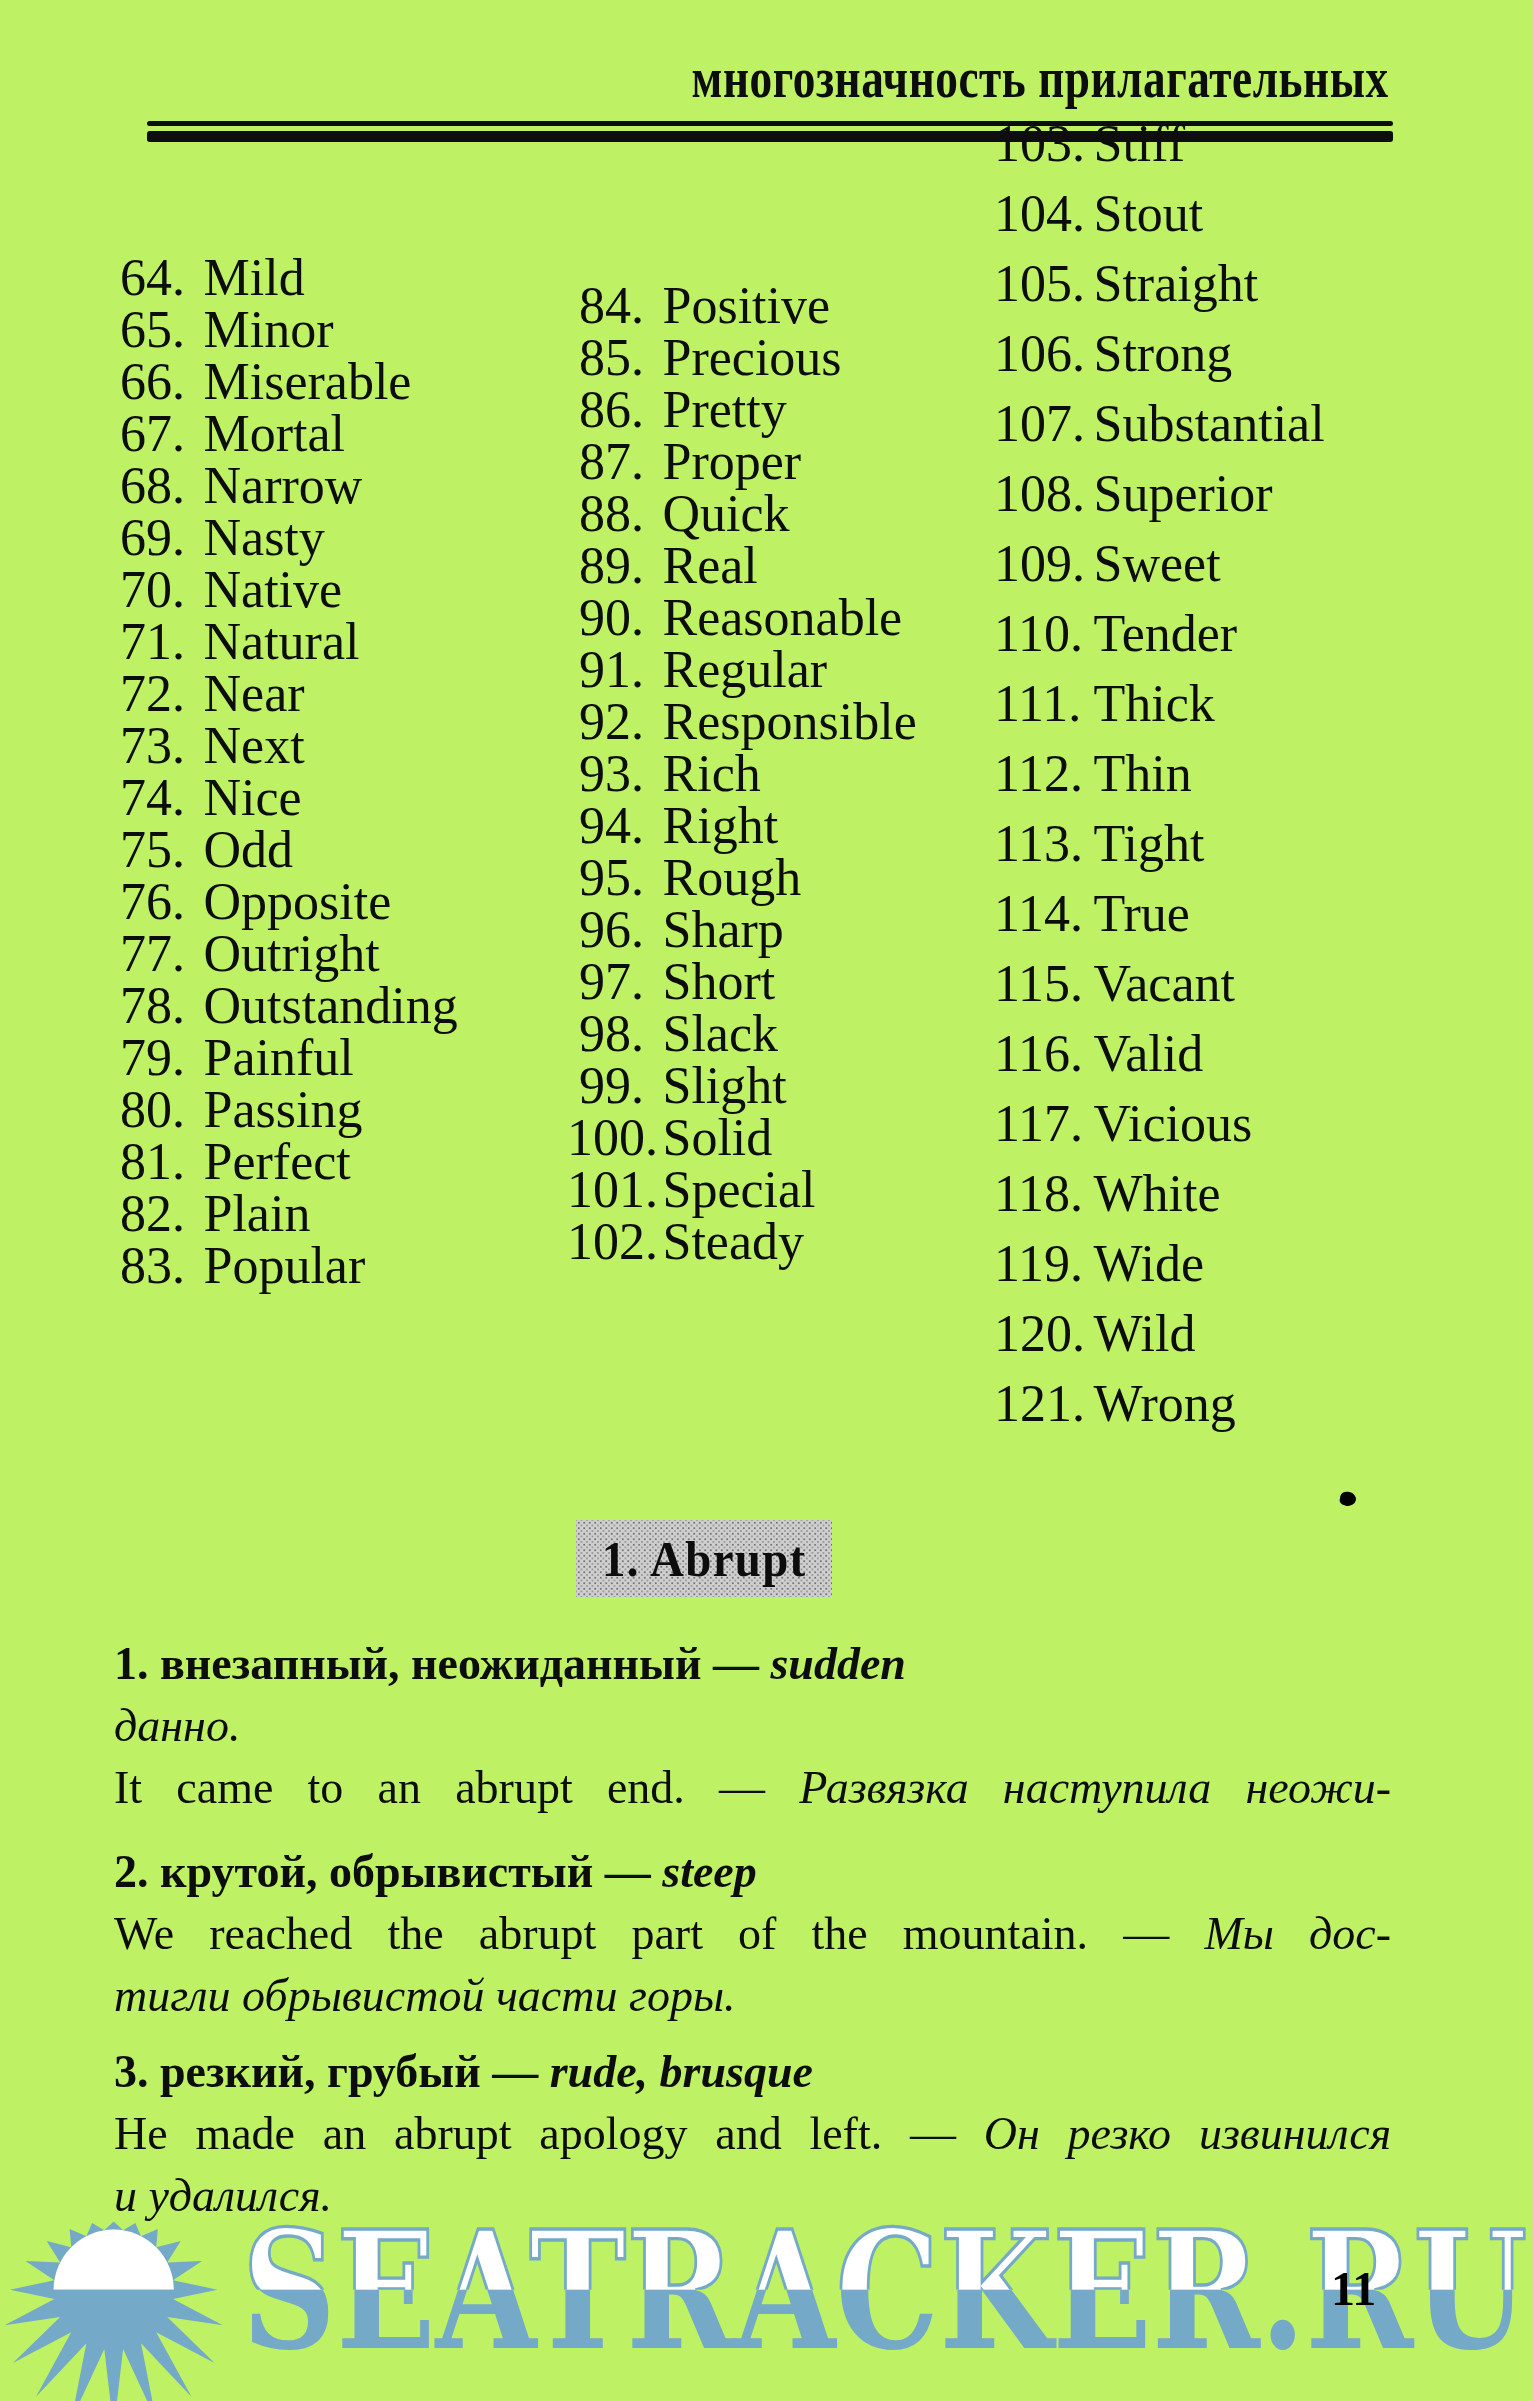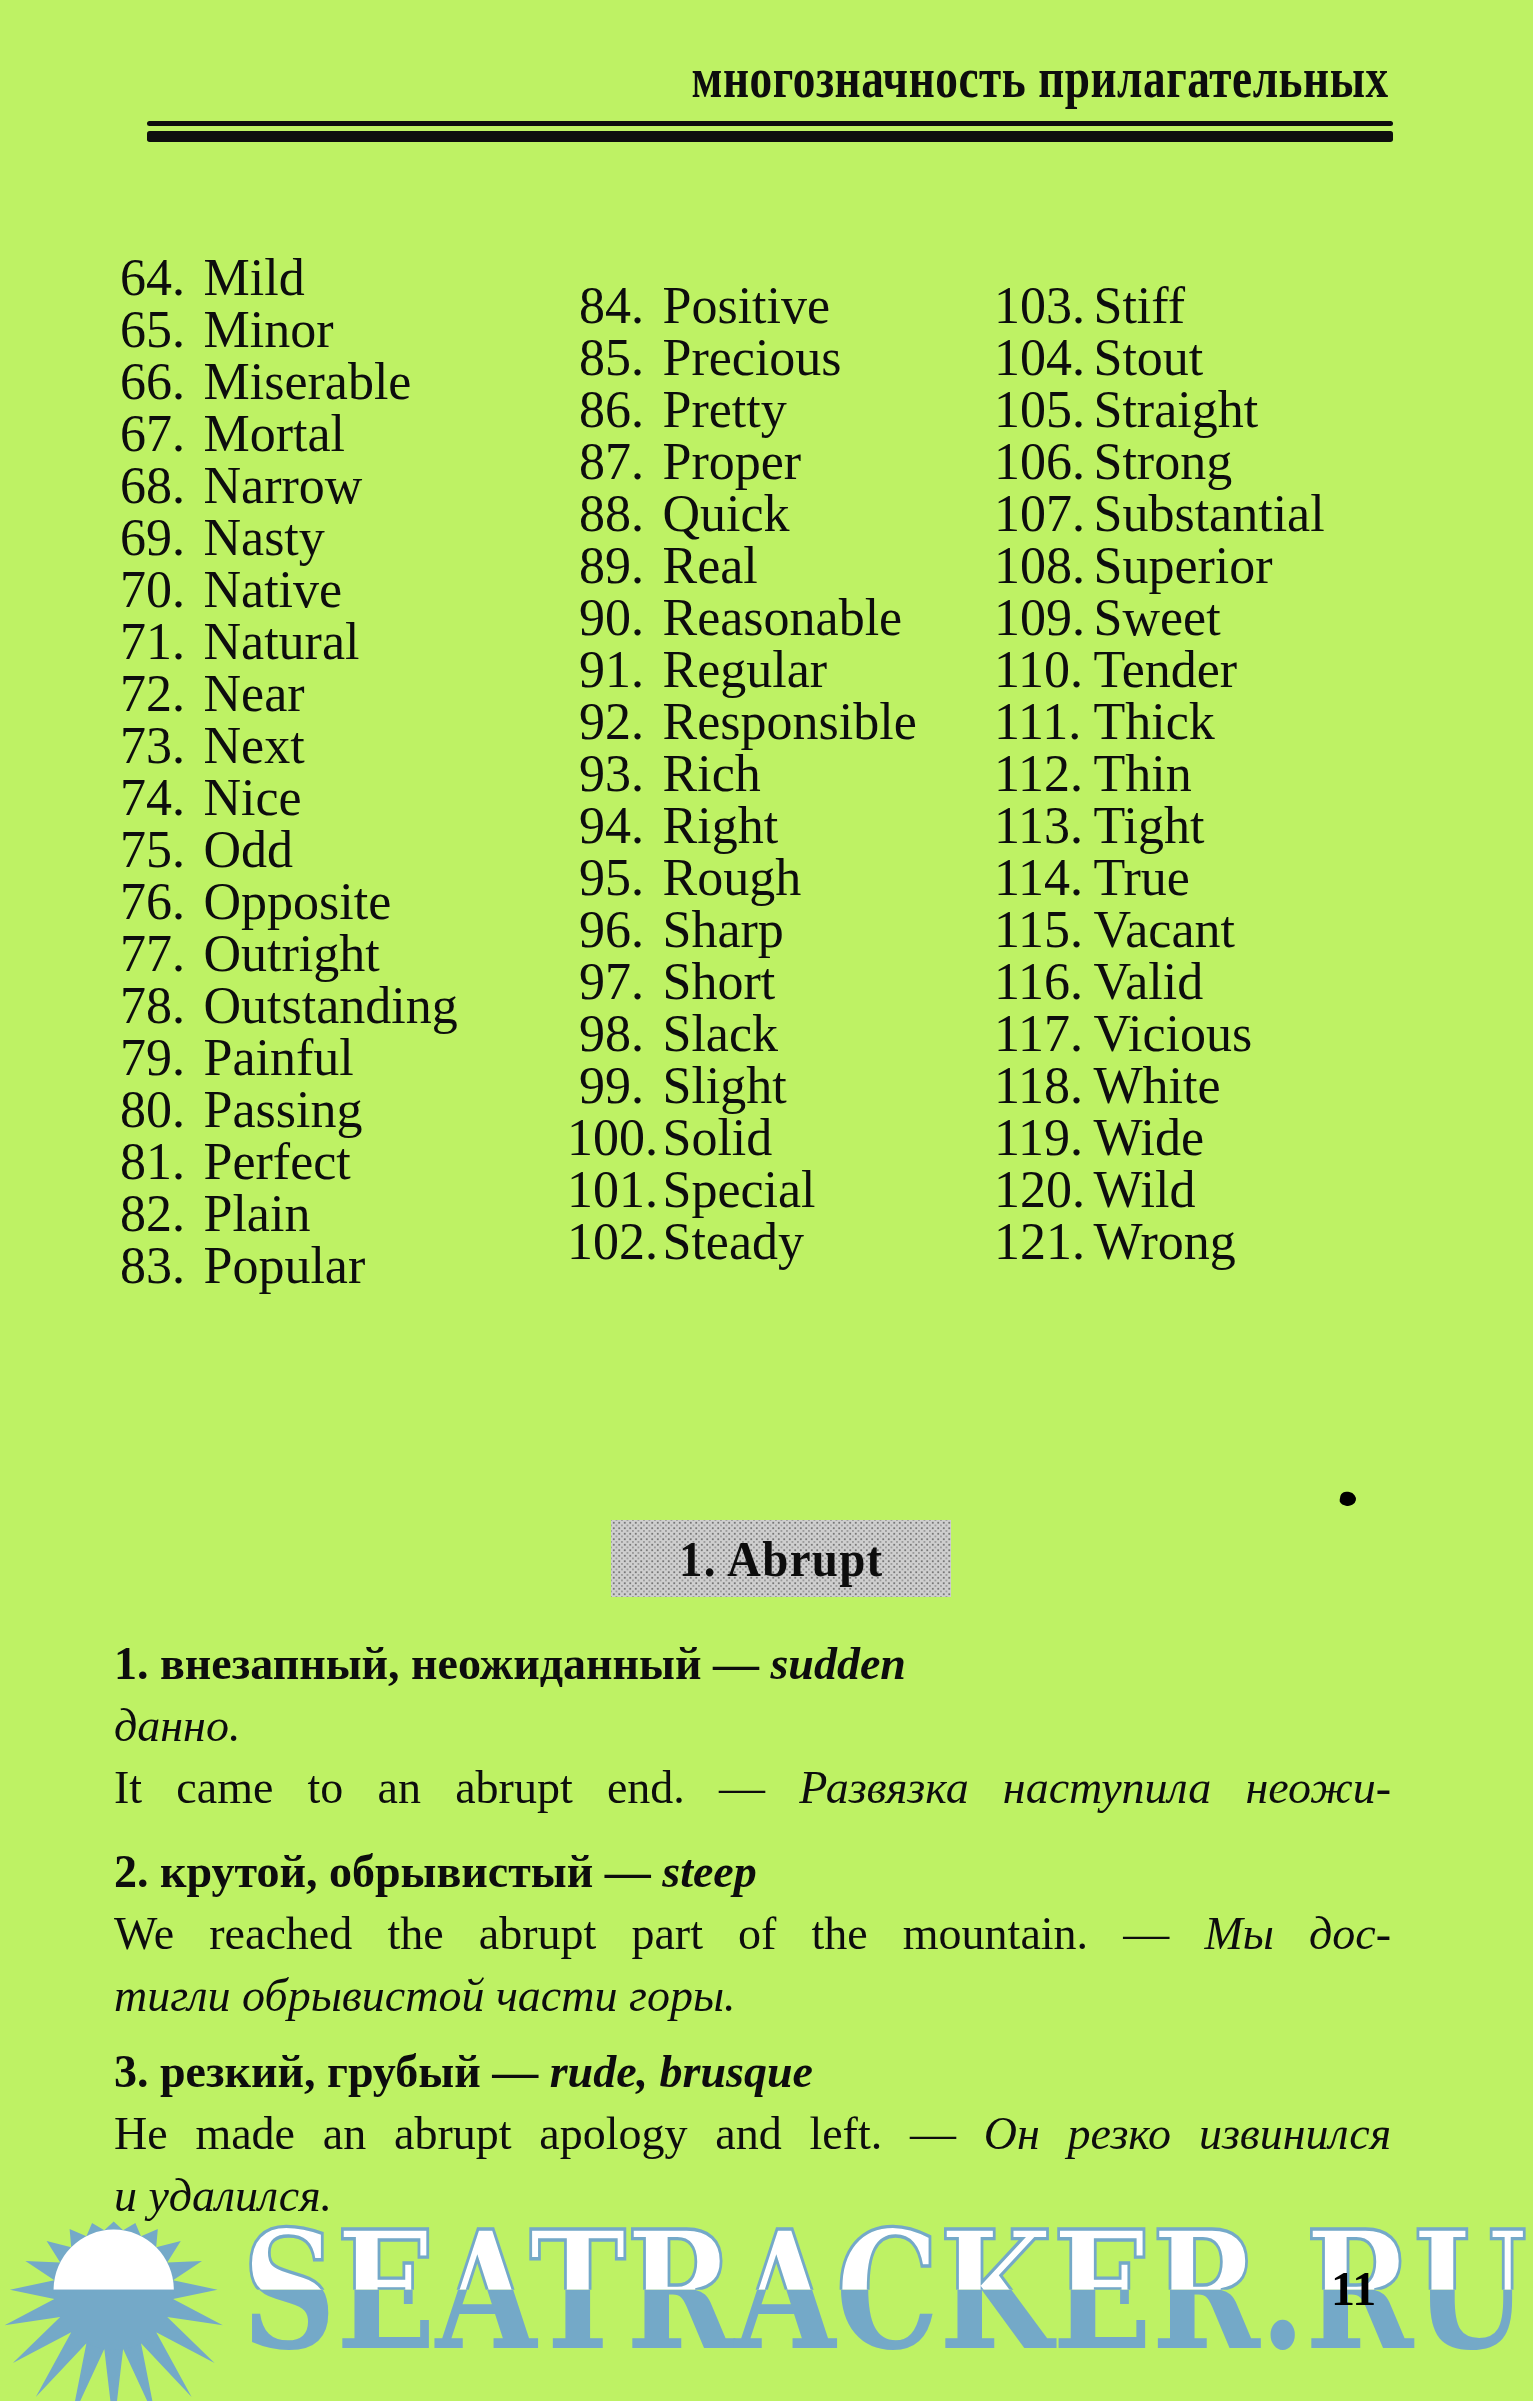--- a/index.html
+++ b/index.html
@@ -19,26 +19,26 @@
 
   
   .col{position:absolute;display:flex;flex-direction:column;justify-content:center;
        font-size:52px;line-height:1;}
   .col .row{display:flex;align-items:baseline;white-space:nowrap;}
   .col .num{text-align:right;margin-right:18.5px;flex:0 0 auto;}
   #col1{left:103px;top:160px;height:1224px;}
   #col1 .num{width:82px;}
   #col2{left:567px;top:164px;height:1220px;}
   #col2 .num{width:77px;}
-  #col3{left:994px;top:163px;height:1221px;}
+  #col3{left:994px;top:163px;height:1221px;gap:18px;}
   #col3 .num{width:81px;}
 
   
   .section-box{
-    position:absolute;left:611px;top:1520px;width:340px;height:77px;
+    position:absolute;left:576px;top:1520px;width:256px;height:77px;
     display:flex;align-items:center;justify-content:center;
     background-color:#cfcfcf;
     background-image:radial-gradient(#777 1.1px,transparent 1.2px),
                      radial-gradient(#9b9b9b 1.1px,transparent 1.2px);
     background-size:5.5px 5.5px,5.5px 5.5px;background-position:0 0,2.7px 2.7px;font-family:Liberation Serif, serif;
   }
   .section-box .t{font-size:51px;font-weight:bold;letter-spacing:1.4px;transform:scaleX(.92);}
 
   
   .entry{position:absolute;left:114px;width:1277px;font-size:46px;}

